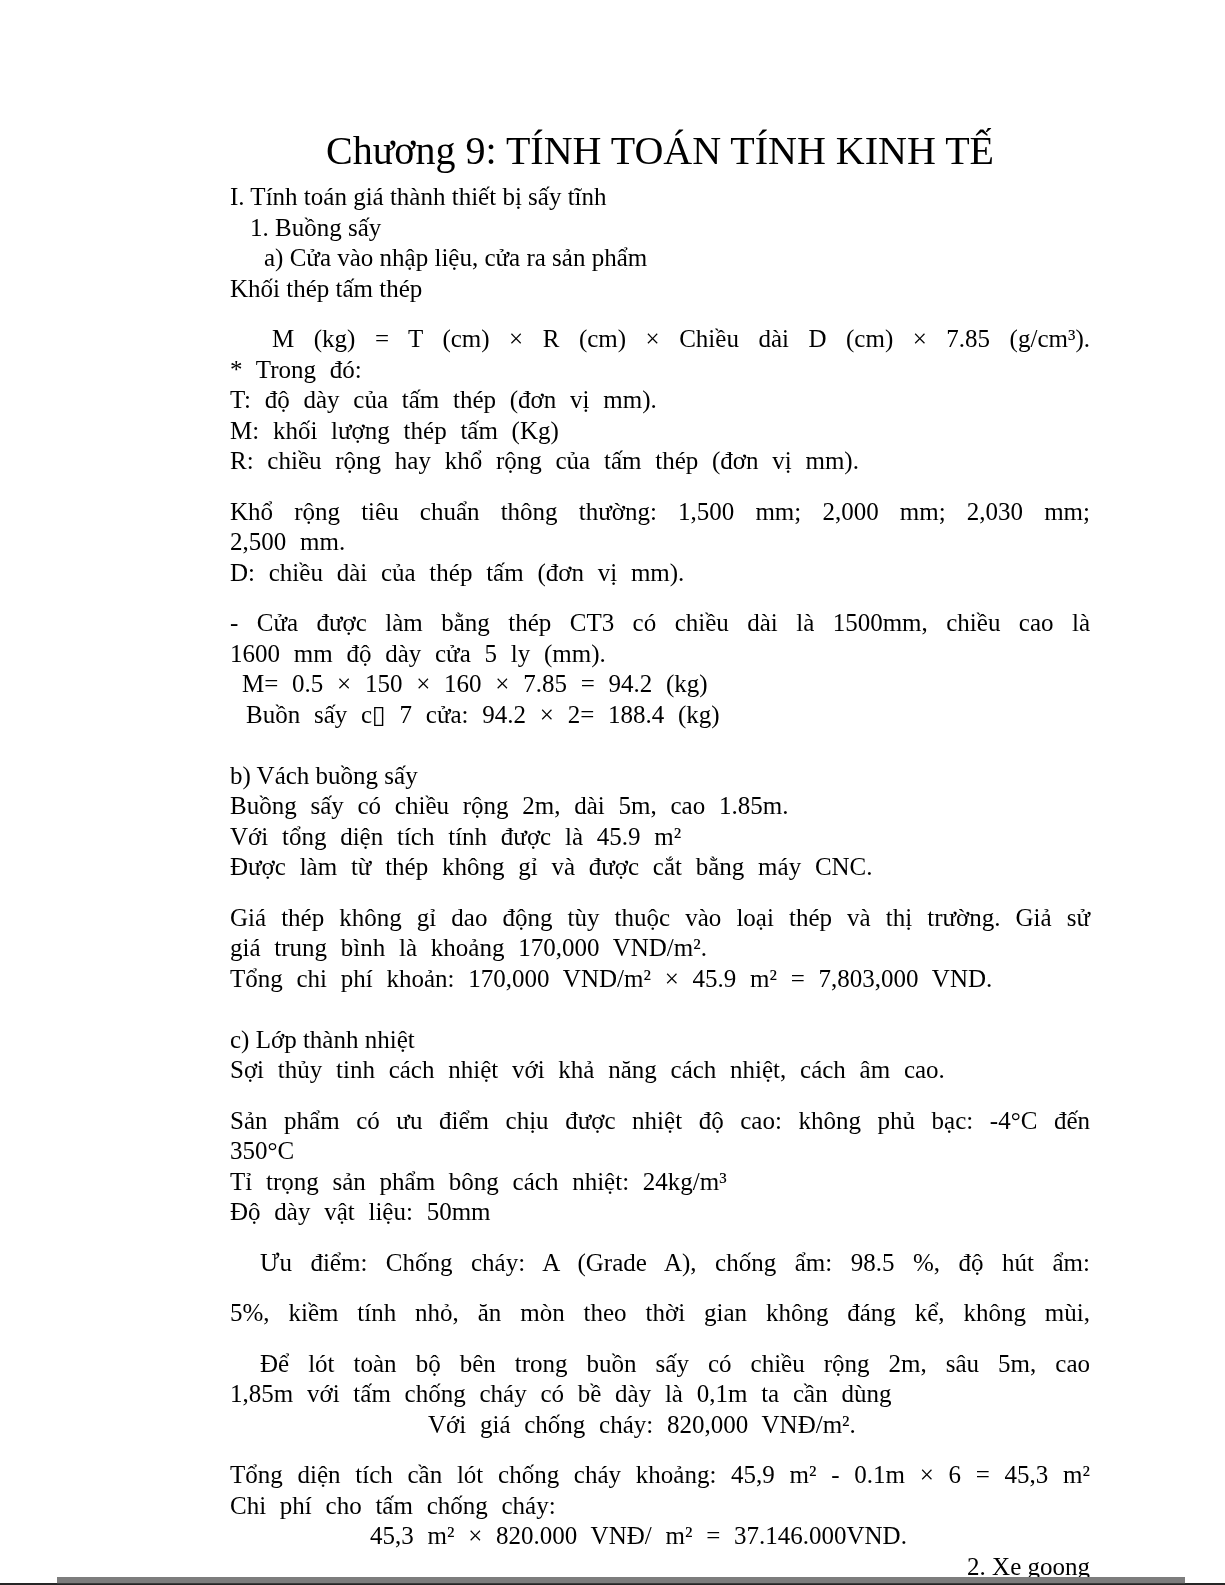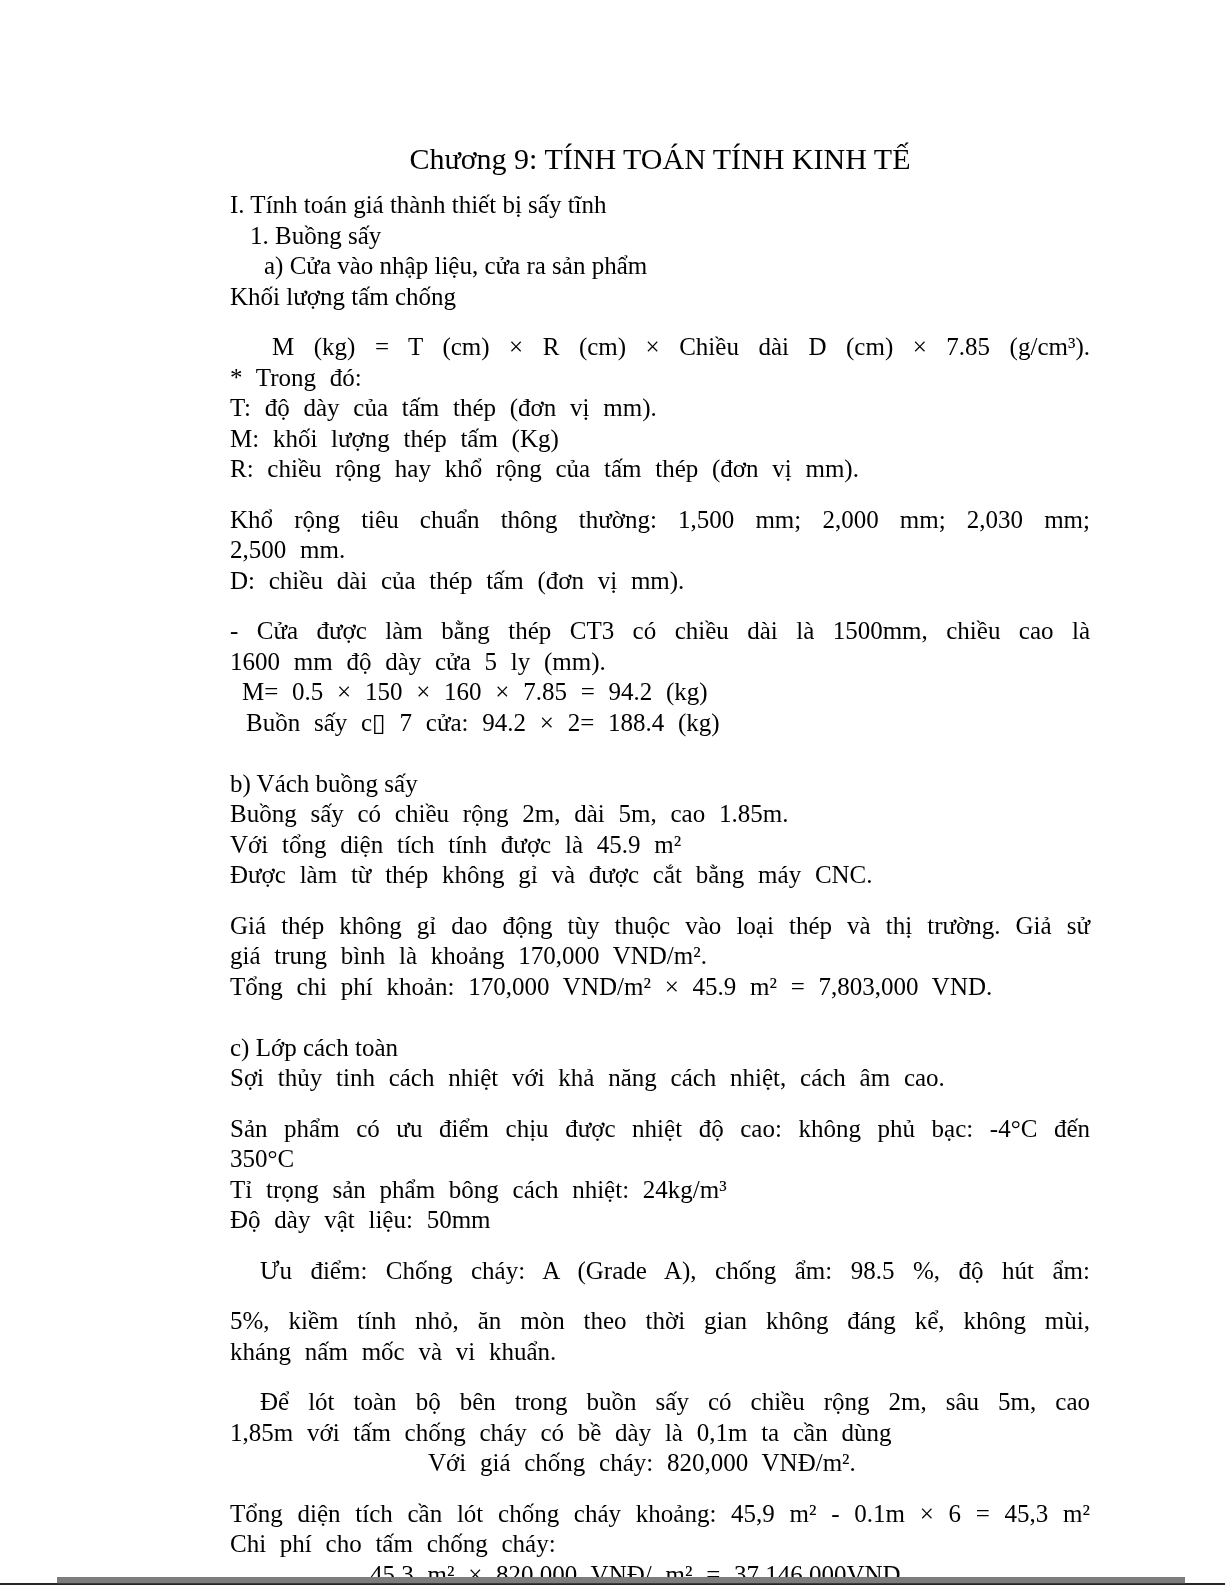--- a/index.html
+++ b/index.html
@@ -13,22 +13,22 @@
     width:1225px;height:1585px;
     background:var(--background);
     color:var(--text);
     font-family:"Liberation Serif","DejaVu Serif",serif;
     position:relative;overflow:hidden;
   }
   .page{
     position:absolute;left:230px;top:128px;width:860px;
   }
   .title{
-    font-size:30px;font-weight:400;line-height:46px;
-    text-align:center;margin:8px 0 8px 0;white-space:nowrap;
+    font-size:40px;font-weight:400;line-height:46px;
+    text-align:center;margin:0 0 8px 0;white-space:nowrap;
   }
   .body-lines{font-size:25px;line-height:30.5px;}
   .line{min-height:30.5px;}
   .line.w{word-spacing:0.30em;}
   .line.j{text-align:justify;text-align-last:justify;word-spacing:0.05em;margin-top:20px;}
   .line.blank{word-spacing:0;}
   .hscrollbar{
     position:absolute;left:0;bottom:0;width:1225px;height:9px;
   }
   .track-line{
@@ -43,21 +43,21 @@
 </style>
 </head>
 <body>
 
 <div class="page">
   <h1 class="title">Chương 9: TÍNH TOÁN TÍNH KINH TẾ</h1>
   <div class="body-lines" id="lines-container">
       <div class="line">I. Tính toán giá thành thiết bị sấy tĩnh</div>
       <div class="line" style="padding-left: 20px;">1. Buồng sấy</div>
       <div class="line" style="padding-left: 34px;">a) Cửa vào nhập liệu, cửa ra sản phẩm</div>
-      <div class="line">Khối lượng tấm chống</div>
+      <div class="line">Khối thép tấm thép</div>
       <div class="line j" style="padding-left: 42px;">M (kg) = T (cm) × R (cm) × Chiều dài D (cm) × 7.85 (g/cm³).</div>
       <div class="line w">* Trong đó:</div>
       <div class="line w">T: độ dày của tấm thép (đơn vị mm).</div>
       <div class="line w">M: khối lượng thép tấm (Kg)</div>
       <div class="line w">R: chiều rộng hay khổ rộng của tấm thép (đơn vị mm).</div>
       <div class="line j">Khổ rộng tiêu chuẩn thông thường: 1,500 mm; 2,000 mm; 2,030 mm;</div>
       <div class="line w">2,500 mm.</div>
       <div class="line w">D: chiều dài của thép tấm (đơn vị mm).</div>
       <div class="line j">- Cửa được làm bằng thép CT3 có chiều dài là 1500mm, chiều cao là</div>
       <div class="line w">1600 mm độ dày cửa 5 ly (mm).</div>
@@ -65,29 +65,28 @@
       <div class="line w" style="padding-left: 16px;">Buồn sấy c▯ 7 cửa: 94.2 × 2= 188.4 (kg)</div>
       <div class="line blank">&nbsp;</div>
       <div class="line">b) Vách buồng sấy</div>
       <div class="line w">Buồng sấy có chiều rộng 2m, dài 5m, cao 1.85m.</div>
       <div class="line w">Với tổng diện tích tính được là 45.9 m²</div>
       <div class="line w">Được làm từ thép không gỉ và được cắt bằng máy CNC.</div>
       <div class="line j">Giá thép không gỉ dao động tùy thuộc vào loại thép và thị trường. Giả sử</div>
       <div class="line w">giá trung bình là khoảng 170,000 VND/m².</div>
       <div class="line w">Tổng chi phí khoản: 170,000 VND/m² × 45.9 m² = 7,803,000 VND.</div>
       <div class="line blank">&nbsp;</div>
-      <div class="line">c) Lớp cách toàn</div>
+      <div class="line">c) Lớp thành nhiệt</div>
       <div class="line w">Sợi thủy tinh cách nhiệt với khả năng cách nhiệt, cách âm cao.</div>
       <div class="line j">Sản phẩm có ưu điểm chịu được nhiệt độ cao: không phủ bạc: -4°C đến</div>
       <div class="line w">350°C</div>
       <div class="line w">Tỉ trọng sản phẩm bông cách nhiệt: 24kg/m³</div>
       <div class="line w">Độ dày vật liệu: 50mm</div>
       <div class="line j" style="padding-left: 30px;">Ưu điểm: Chống cháy: A (Grade A), chống ẩm: 98.5 %, độ hút ẩm:</div>
       <div class="line j">5%, kiềm tính nhỏ, ăn mòn theo thời gian không đáng kể, không mùi,</div>
-      <div class="line w">kháng nấm mốc và vi khuẩn.</div>
       <div class="line j" style="padding-left: 30px;">Để lót toàn bộ bên trong buồn sấy có chiều rộng 2m, sâu 5m, cao</div>
       <div class="line w">1,85m với tấm chống cháy có bề dày là 0,1m ta cần dùng</div>
       <div class="line w" style="padding-left: 198px;">Với giá chống cháy: 820,000 VNĐ/m².</div>
       <div class="line j">Tổng diện tích cần lót chống cháy khoảng: 45,9 m² - 0.1m × 6 = 45,3 m²</div>
       <div class="line w">Chi phí cho tấm chống cháy:</div>
       <div class="line w" style="padding-left: 140px;">45,3 m² × 820.000 VNĐ/ m² = 37.146.000VND.</div>
       <div class="line" style="padding-left: 22px; text-align: right;">2. Xe goong</div>
       <div class="line" style="padding-left: 38px;">a) Khung xe goong</div>
     </div>
 </div>

